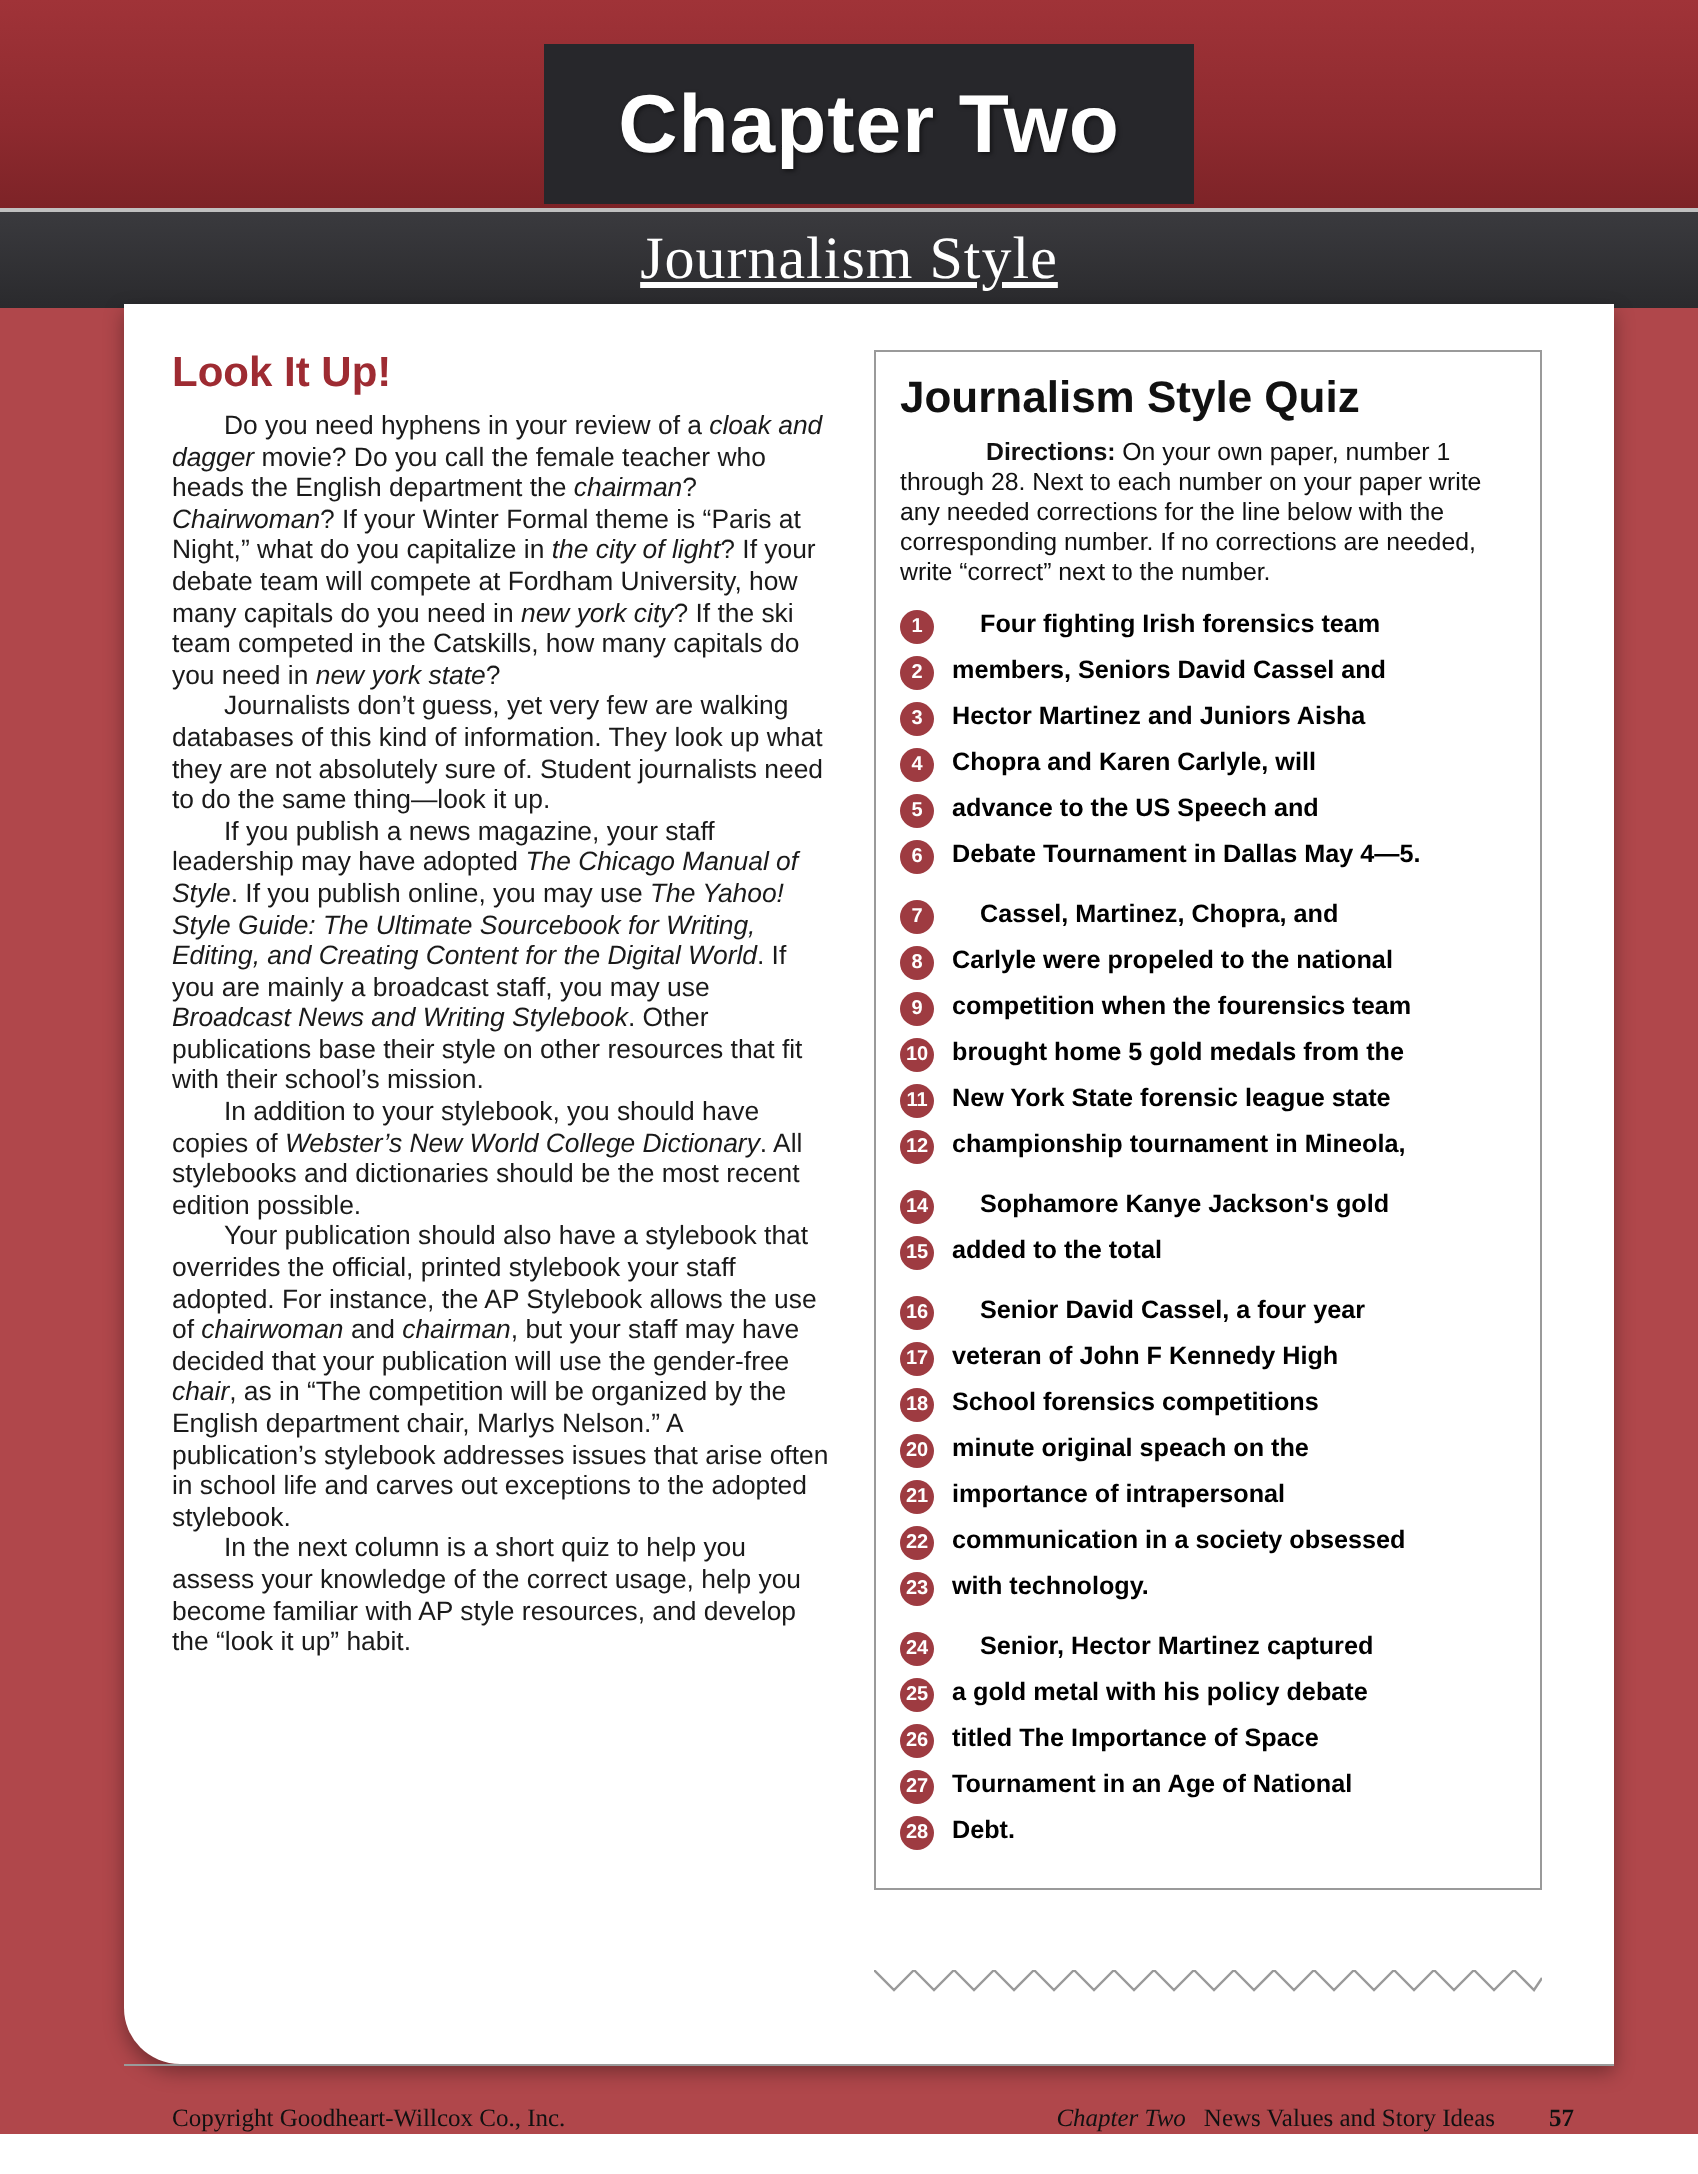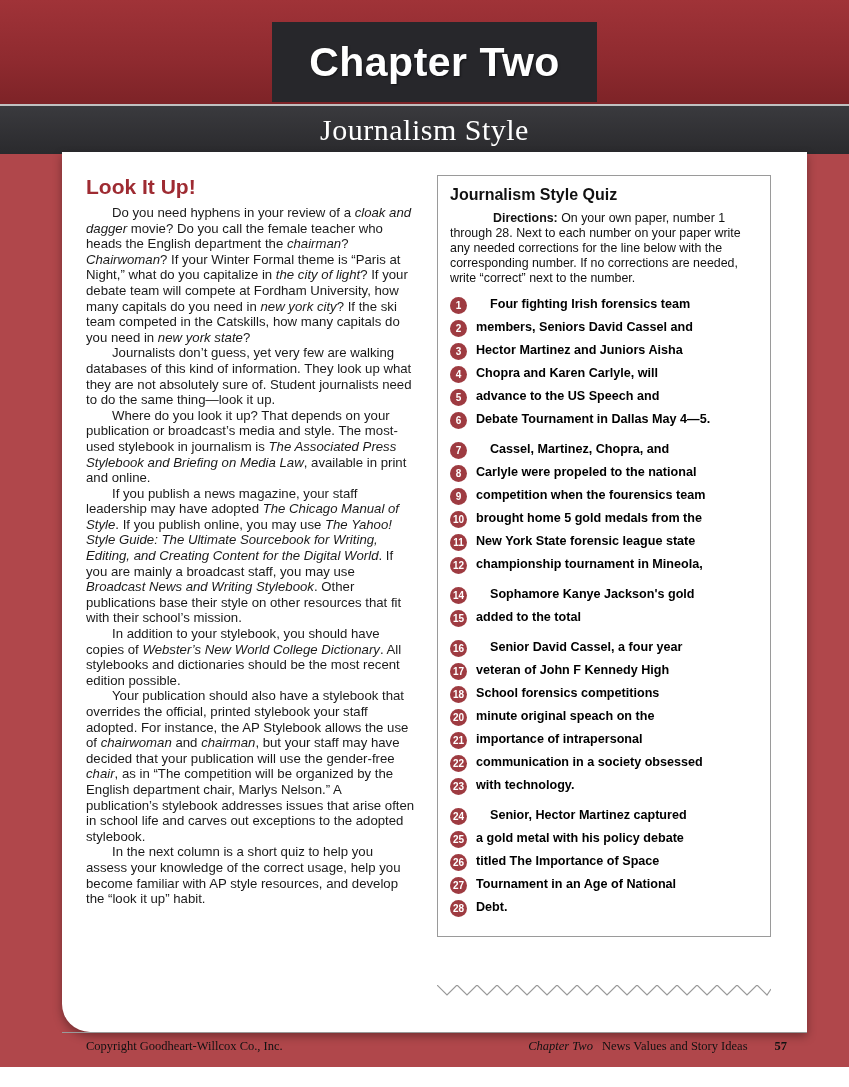--- a/index.html
+++ b/index.html
@@ -52,20 +52,21 @@
     display: flex;
     align-items: center;
     justify-content: center;
     border-top: 2px solid #c0c0c0;
   }
   .subtitle-band .subtitle {
     color: #ffffff;
     font-family: "Liberation Serif", serif;
     font-size: 30px;
     letter-spacing: 0.5px;
+    text-decoration: underline;
   }
   
   .sheet {
     position: absolute;
     left: 62px; top: 152px;
     width: 745px; height: 880px;
     background: #ffffff;
     border-bottom-left-radius: 28px;
     box-shadow: 0 4px 10px rgba(0,0,0,.35);
   }
@@ -95,21 +96,21 @@
   .quiz-box {
     position: absolute;
     left: 437px; top: 175px;
     width: 334px;
     background: #ffffff;
     border: 1px solid #9a9a9a;
     box-sizing: border-box;
     padding: 10px 12px 14px 12px;
   }
   .quiz-title {
-    font-size: 16px;
+    font-size: 22px;
     font-weight: bold;
     color: #111111;
     margin: 0 0 7px 0;
   }
   .quiz-directions {
     font-size: 12.4px;
     line-height: 15px;
     color: #111111;
     margin: 0 0 10px 0;
   }
@@ -165,21 +166,21 @@
     height: 1px;
     background: #9a9a9a;
   }
   .footer {
     position: absolute;
     left: 62px;
     top: 1039px;
     width: 745px;
     height: 28px;
     display: flex;
-    align-items: flex-start;
+    align-items: flex-end;
     font-family: "Liberation Serif", serif;
     font-size: 12.5px;
     color: #111111;
   }
   .footer .copy { margin-left: 24px; }
   .footer .right {
     margin-left: auto;
     margin-right: 20px;
     display: flex;
     align-items: baseline;
@@ -209,21 +210,20 @@
     <div class="subtitle">Journalism Style</div>
   </div>
 
   <div class="sheet"></div>
 
   <div class="left-col">
     <h2 class="look-it-up">Look It Up!</h2>
     <div class="body-text" id="article-body">
         <p>Do you need hyphens in your review of a <i>cloak and dagger</i> movie? Do you call the female teacher who heads the English department the <i>chairman</i>? <i>Chairwoman</i>? If your Winter Formal theme is “Paris at Night,” what do you capitalize in <i>the city of light</i>? If your debate team will compete at Fordham University, how many capitals do you need in <i>new york city</i>? If the ski team competed in the Catskills, how many capitals do you need in <i>new york state</i>?</p>
         <p>Journalists don’t guess, yet very few are walking databases of this kind of information. They look up what they are not absolutely sure of. Student journalists need to do the same thing—look it up.</p>
-        <p>Where do you look it up? That depends on your publication or broadcast’s media and style. The most-used stylebook in journalism is <i>The Associated Press Stylebook and Briefing on Media Law</i>, available in print and online.</p>
         <p>If you publish a news magazine, your staff leadership may have adopted <i>The Chicago Manual of Style</i>. If you publish online, you may use <i>The Yahoo! Style Guide: The Ultimate Sourcebook for Writing, Editing, and Creating Content for the Digital World</i>. If you are mainly a broadcast staff, you may use <i>Broadcast News and Writing Stylebook</i>. Other publications base their style on other resources that fit with their school’s mission.</p>
         <p>In addition to your stylebook, you should have copies of <i>Webster’s New World College Dictionary</i>. All stylebooks and dictionaries should be the most recent edition possible.</p>
         <p>Your publication should also have a stylebook that overrides the official, printed stylebook your staff adopted. For instance, the AP Stylebook allows the use of <i>chairwoman</i> and <i>chairman</i>, but your staff may have decided that your publication will use the gender-free <i>chair</i>, as in “The competition will be organized by the English department chair, Marlys Nelson.” A publication’s stylebook addresses issues that arise often in school life and carves out exceptions to the adopted stylebook.</p>
         <p>In the next column is a short quiz to help you assess your knowledge of the correct usage, help you become familiar with AP style resources, and develop the “look it up” habit.</p>
       </div>
   </div>
 
   <div class="quiz-box">
     <div class="quiz-title">Journalism Style Quiz</div>
     <p class="quiz-directions">

